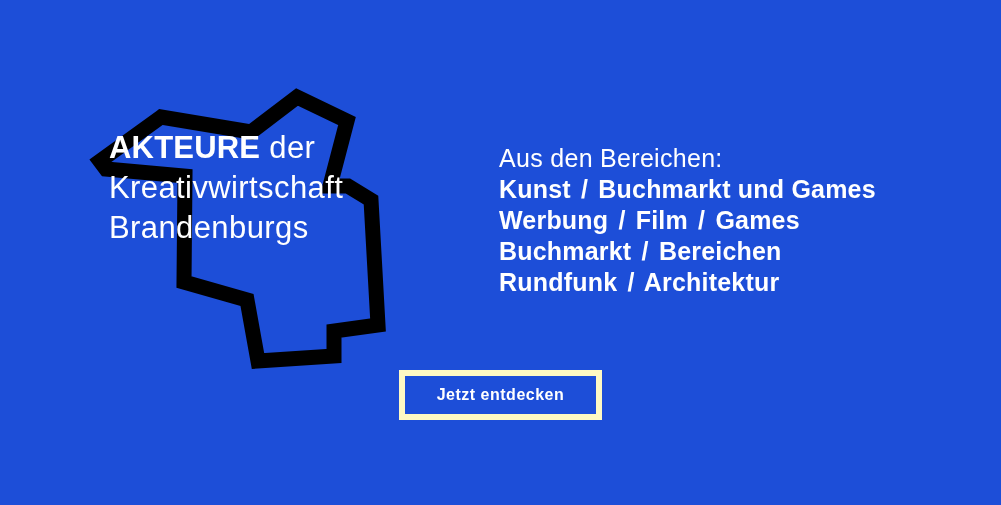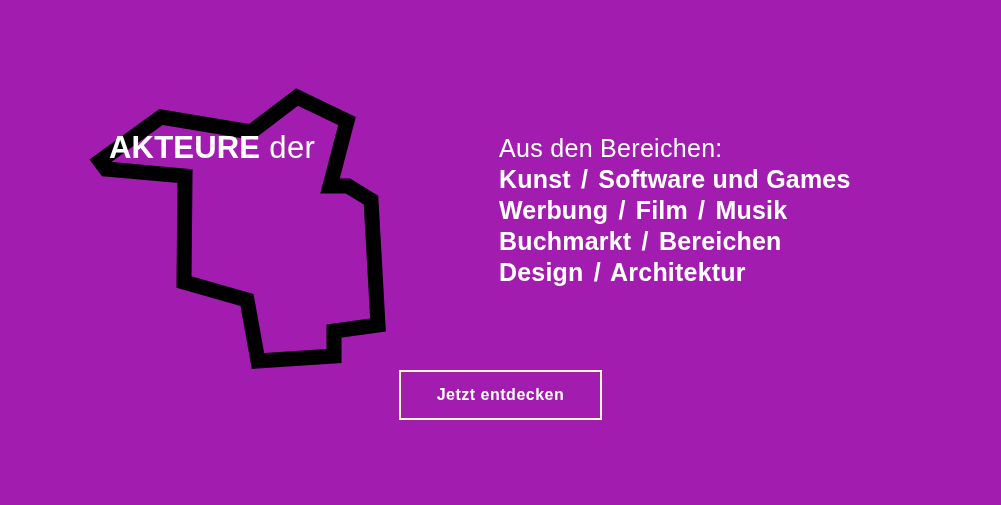--- a/index.html
+++ b/index.html
@@ -40,21 +40,21 @@
   #headline .line {
     display: block;
   }
   #headline .strong {
     font-weight: 700;
     letter-spacing: 0.2px;
   }
   #sectors {
     position: absolute;
     left: 499px;
-    top: 133px;
+    top: 143px;
     color: #ffffff;
   }
   #sectors .intro {
     font-size: 25px;
     line-height: 31px;
     font-weight: 400;
     letter-spacing: 0.3px;
     white-space: nowrap;
   }
   #sectors .sector-line {
@@ -67,73 +67,75 @@
   #sectors .sep {
     font-weight: 700;
     padding: 0 3px;
   }
   #cta-button {
     position: absolute;
     left: 399px;
     top: 370px;
     width: 203px;
     height: 50px;
-    border: 2px solid #fef9c3;
+    border: 6px solid #fef9c3;
     background: transparent;
     color: #ffffff;
     font-family: "Liberation Sans", sans-serif;
     font-size: 16px;
     font-weight: 700;
     letter-spacing: 0.5px;
     line-height: 1;
     cursor: pointer;
     padding: 17px;
     display: flex;
     align-items: center;
     justify-content: center;
   }
 </style>
 </head>
 <body>
 
-<div id="hero" style="background: #a21caf;">
+<div id="hero" style="background: #1d4ed8;">
 
   <svg id="map-shape" viewBox="0 0 1001 505" aria-hidden="true">
     <polygon points="161,117 100,161 106,169 185,176 184,282 247,300 258,361 334,356 334,331 378,325 371,200 348,186 330,186 347,121 297,97 251,132" fill="none" stroke="#000000" stroke-width="15" stroke-linejoin="miter"></polygon>
   </svg>
 
   <div id="headline">
     <span class="line"><span class="strong">AKTEURE</span><span> der</span></span>
+    <span class="line">Kreativwirtschaft</span>
+    <span class="line">Brandenburgs</span>
   </div>
 
   <div id="sectors">
     <div class="intro">Aus den Bereichen:</div>
 
     <div class="sector-line">
       <span>Kunst</span>
       <span class="sep">/</span>
-      <span>Software und Games</span>
+      <span>Buchmarkt und Games</span>
     </div>
 
     <div class="sector-line">
       <span>Werbung</span>
       <span class="sep">/</span>
       <span>Film</span>
       <span class="sep">/</span>
-      <span>Musik</span>
+      <span>Games</span>
     </div>
 
     <div class="sector-line">
       <span>Buchmarkt</span>
       <span class="sep">/</span>
       <span>Bereichen</span>
     </div>
 
     <div class="sector-line">
-      <span>Design</span>
+      <span>Rundfunk</span>
       <span class="sep">/</span>
       <span>Architektur</span>
     </div>
   </div>
 
   <button id="cta-button">Jetzt entdecken</button>
 
 </div>
 
 </body></html>

